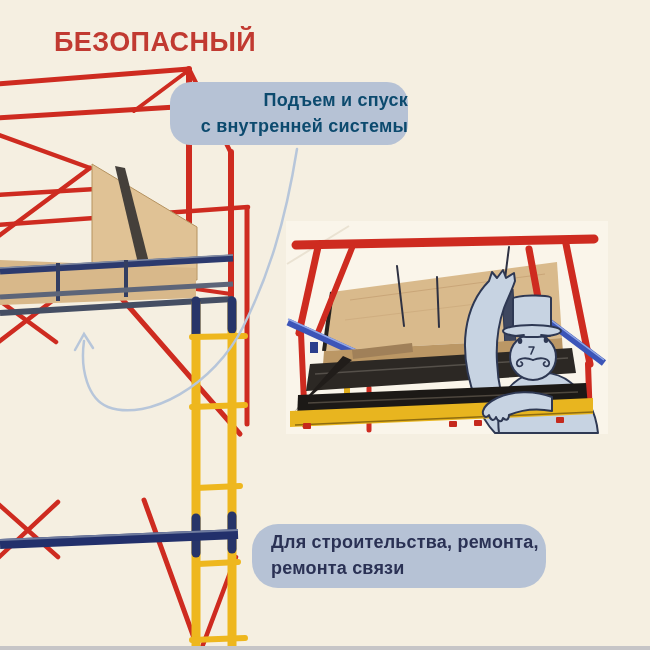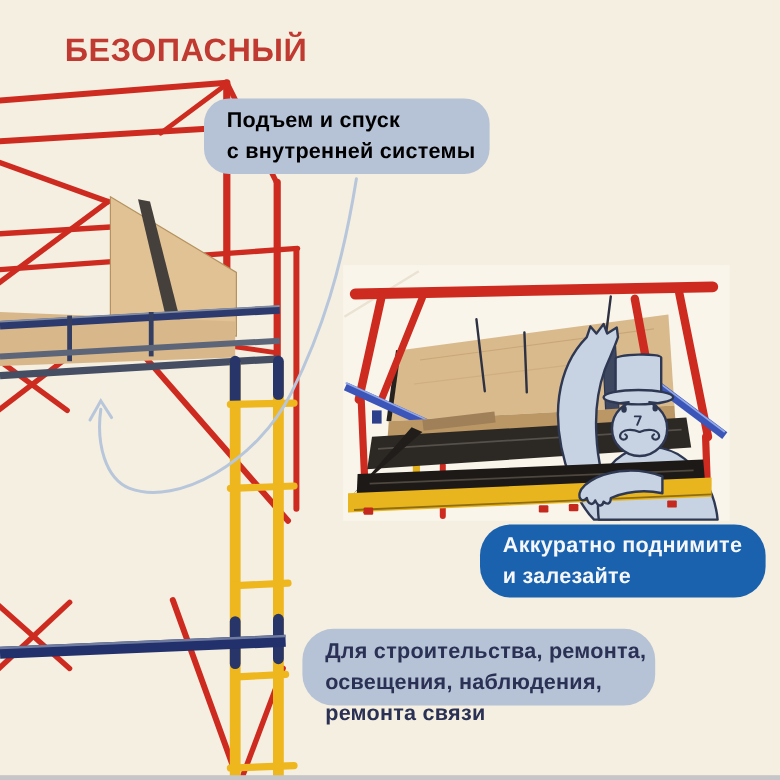--- a/index.html
+++ b/index.html
@@ -189,29 +189,24 @@
     <g stroke="#b7c6da" stroke-width="2.5" fill="none" stroke-linecap="round">
       <path d="M297 149 C 285 224, 268 277, 243 327 C 214 385, 148 422, 108 407 C 88 399, 80 370, 84 341"></path>
       <path d="M75 350 L84 334 L93 348"></path>
     </g>
 
     <rect x="0" y="646" width="650" height="4" fill="#c6c5c7"></rect>
   </svg>
 
   <div class="poster-title" style="color: rgb(193, 58, 49);">БЕЗОПАСНЫЙ</div>
 
-  <div class="bubble bubble-access" style="background-color: rgb(182, 194, 213); color: #000000;">
+  <div class="bubble bubble-access" style="background-color: rgb(182, 194, 213); color: #0c4a6e; text-align: right;">
     <span>Подъем и спуск</span>
     <span>с внутренней системы</span>
   </div>
 
-  <div class="bubble bubble-climb" style="background-color: rgb(26, 97, 174); color: rgb(245, 247, 251);">
-    <span>Аккуратно поднимите</span>
-    <span>и залезайте</span>
-  </div>
 
   <div class="bubble bubble-uses" style="background-color: rgb(182, 194, 213); color: rgb(42, 49, 84);">
     <span>Для строительства, ремонта,</span>
-    <span>освещения, наблюдения,</span>
     <span>ремонта связи</span>
   </div>
 
 </div>
 
 </body></html>

